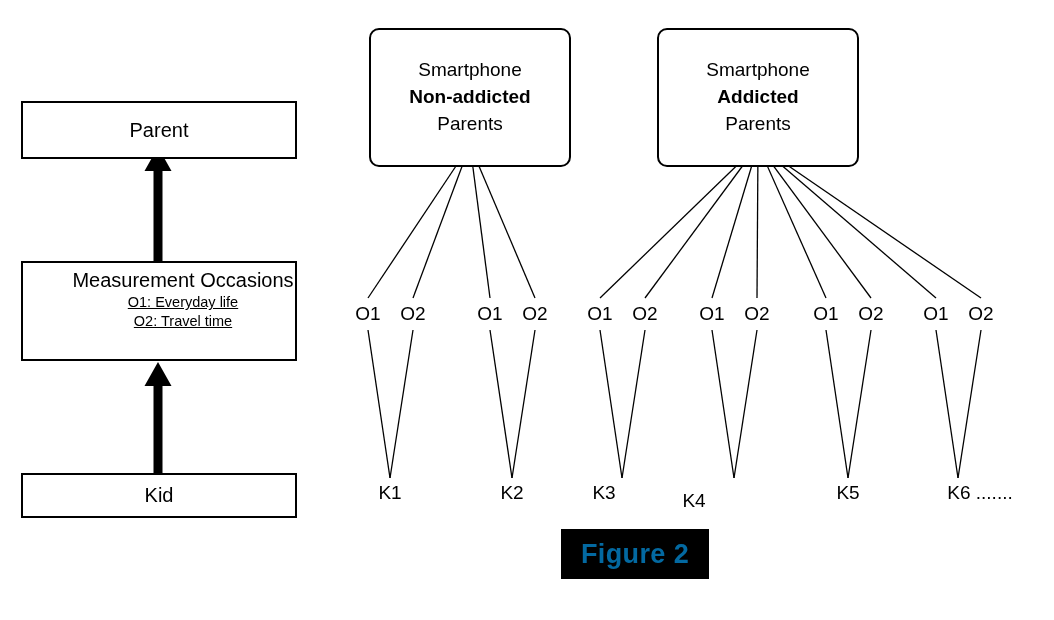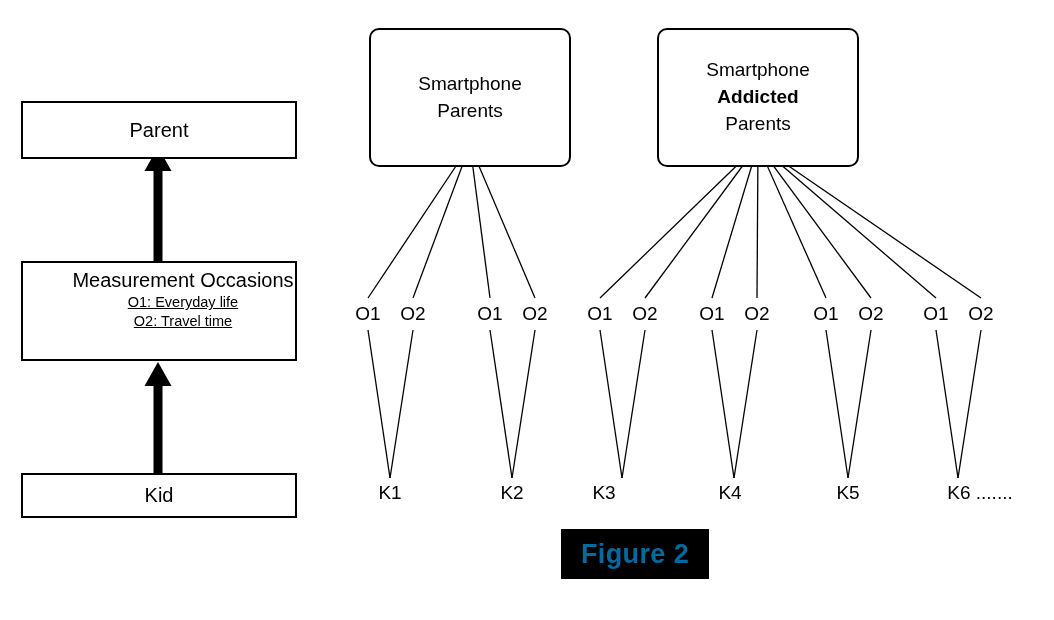--- a/index.html
+++ b/index.html
@@ -169,20 +169,21 @@
     <div class="box-sub">O1: Everyday life</div>
     <div class="box-sub">O2: Travel time</div>
   </div>
 
   <div class="node-box" id="box-kid">
     <div class="box-title">Kid</div>
   </div>
 
   <div class="group-box" id="group-non-addicted">
     <div class="line">Smartphone</div>
+    <div class="line bold">Non-addicted</div>
     <div class="line">Parents</div>
   </div>
 
   <div class="group-box" id="group-addicted">
     <div class="line">Smartphone</div>
     <div class="line bold">Addicted</div>
     <div class="line">Parents</div>
   </div>
 
   <div id="occasion-labels">
@@ -196,21 +197,21 @@
       <div class="occ-label" style="left: 757px;">O2</div>
       <div class="occ-label" style="left: 826px;">O1</div>
       <div class="occ-label" style="left: 871px;">O2</div>
       <div class="occ-label" style="left: 936px;">O1</div>
       <div class="occ-label" style="left: 981px;">O2</div>
     </div>
   <div id="kid-labels">
       <div class="kid-label" style="left: 390px;">K1</div>
       <div class="kid-label" style="left: 512px;">K2</div>
       <div class="kid-label" style="left: 604px;">K3</div>
-      <div class="kid-label" style="left: 730px;">K4</div>
+      <div class="kid-label" style="left: 694px; margin-top: 8px;">K4</div>
       <div class="kid-label" style="left: 848px;">K5</div>
       <div class="kid-label" style="left: 980px;">K6 .......</div>
     </div>
 
   <div id="figure-caption">
     <span>Figure 2</span>
   </div>
 
 </div>
 

